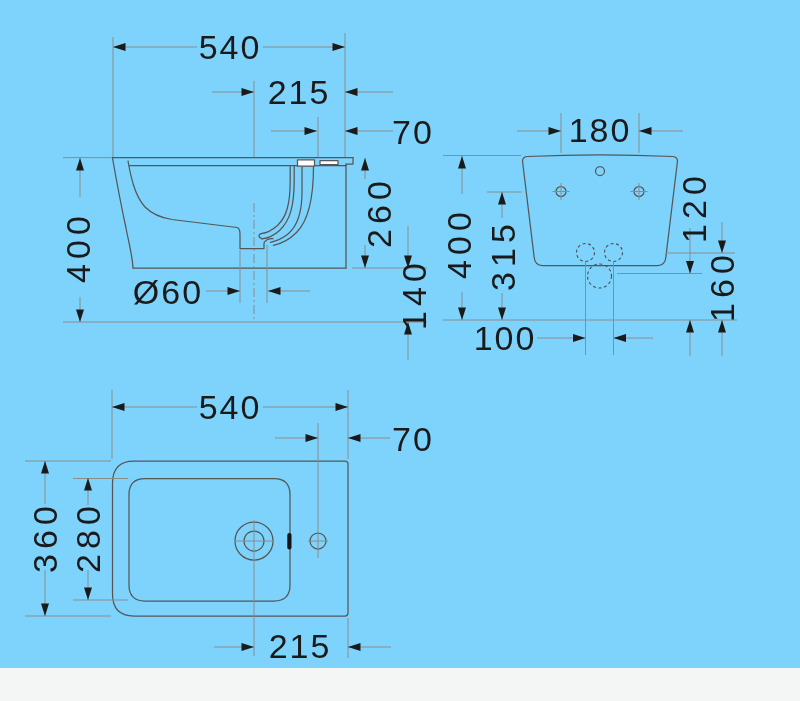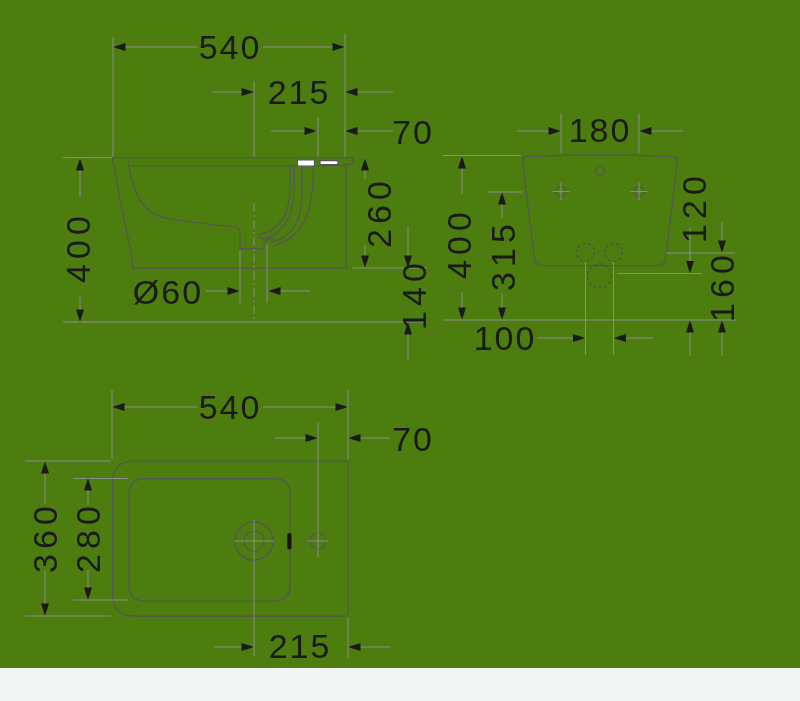--- a/index.html
+++ b/index.html
@@ -1,16 +1,16 @@
 <!DOCTYPE html>
 <html><head>
 <meta charset="utf-8">
 <style>
   html,body{margin:0;padding:0;background:#ffffff;}
-  .canvas{position:relative;width:800px;height:701px;background:#4d7c0f;overflow:hidden;}
+  .canvas{position:relative;width:800px;height:701px;background:#7dd3fc;overflow:hidden;}
   svg{position:absolute;left:0;top:0;}
   .outline{stroke:#565656;stroke-width:1.25;fill:none;stroke-linecap:round;stroke-linejoin:round;}
   .outline-f{stroke:#565656;stroke-width:1.25;fill:#ffffff;stroke-linejoin:round;}
   .dim{stroke:#8c8c8c;stroke-width:1;fill:none;}
   .dashed{stroke:#4f4f4f;stroke-width:1.1;fill:none;stroke-dasharray:3 2.6;}
   .cline{stroke:#8a8a8a;stroke-width:1;fill:none;stroke-dasharray:9 3 2 3;}
   .arr{fill:#1a1a1a;stroke:none;}
   .lbl{font-family:"Liberation Sans",sans-serif;font-size:34px;letter-spacing:2px;fill:#1a1a1a;text-anchor:middle;dominant-baseline:central;}
   .lblv{font-family:"Liberation Sans",sans-serif;font-size:34px;letter-spacing:5px;fill:#1a1a1a;text-anchor:middle;dominant-baseline:central;}
   .band{fill:#f4f5f5;}

